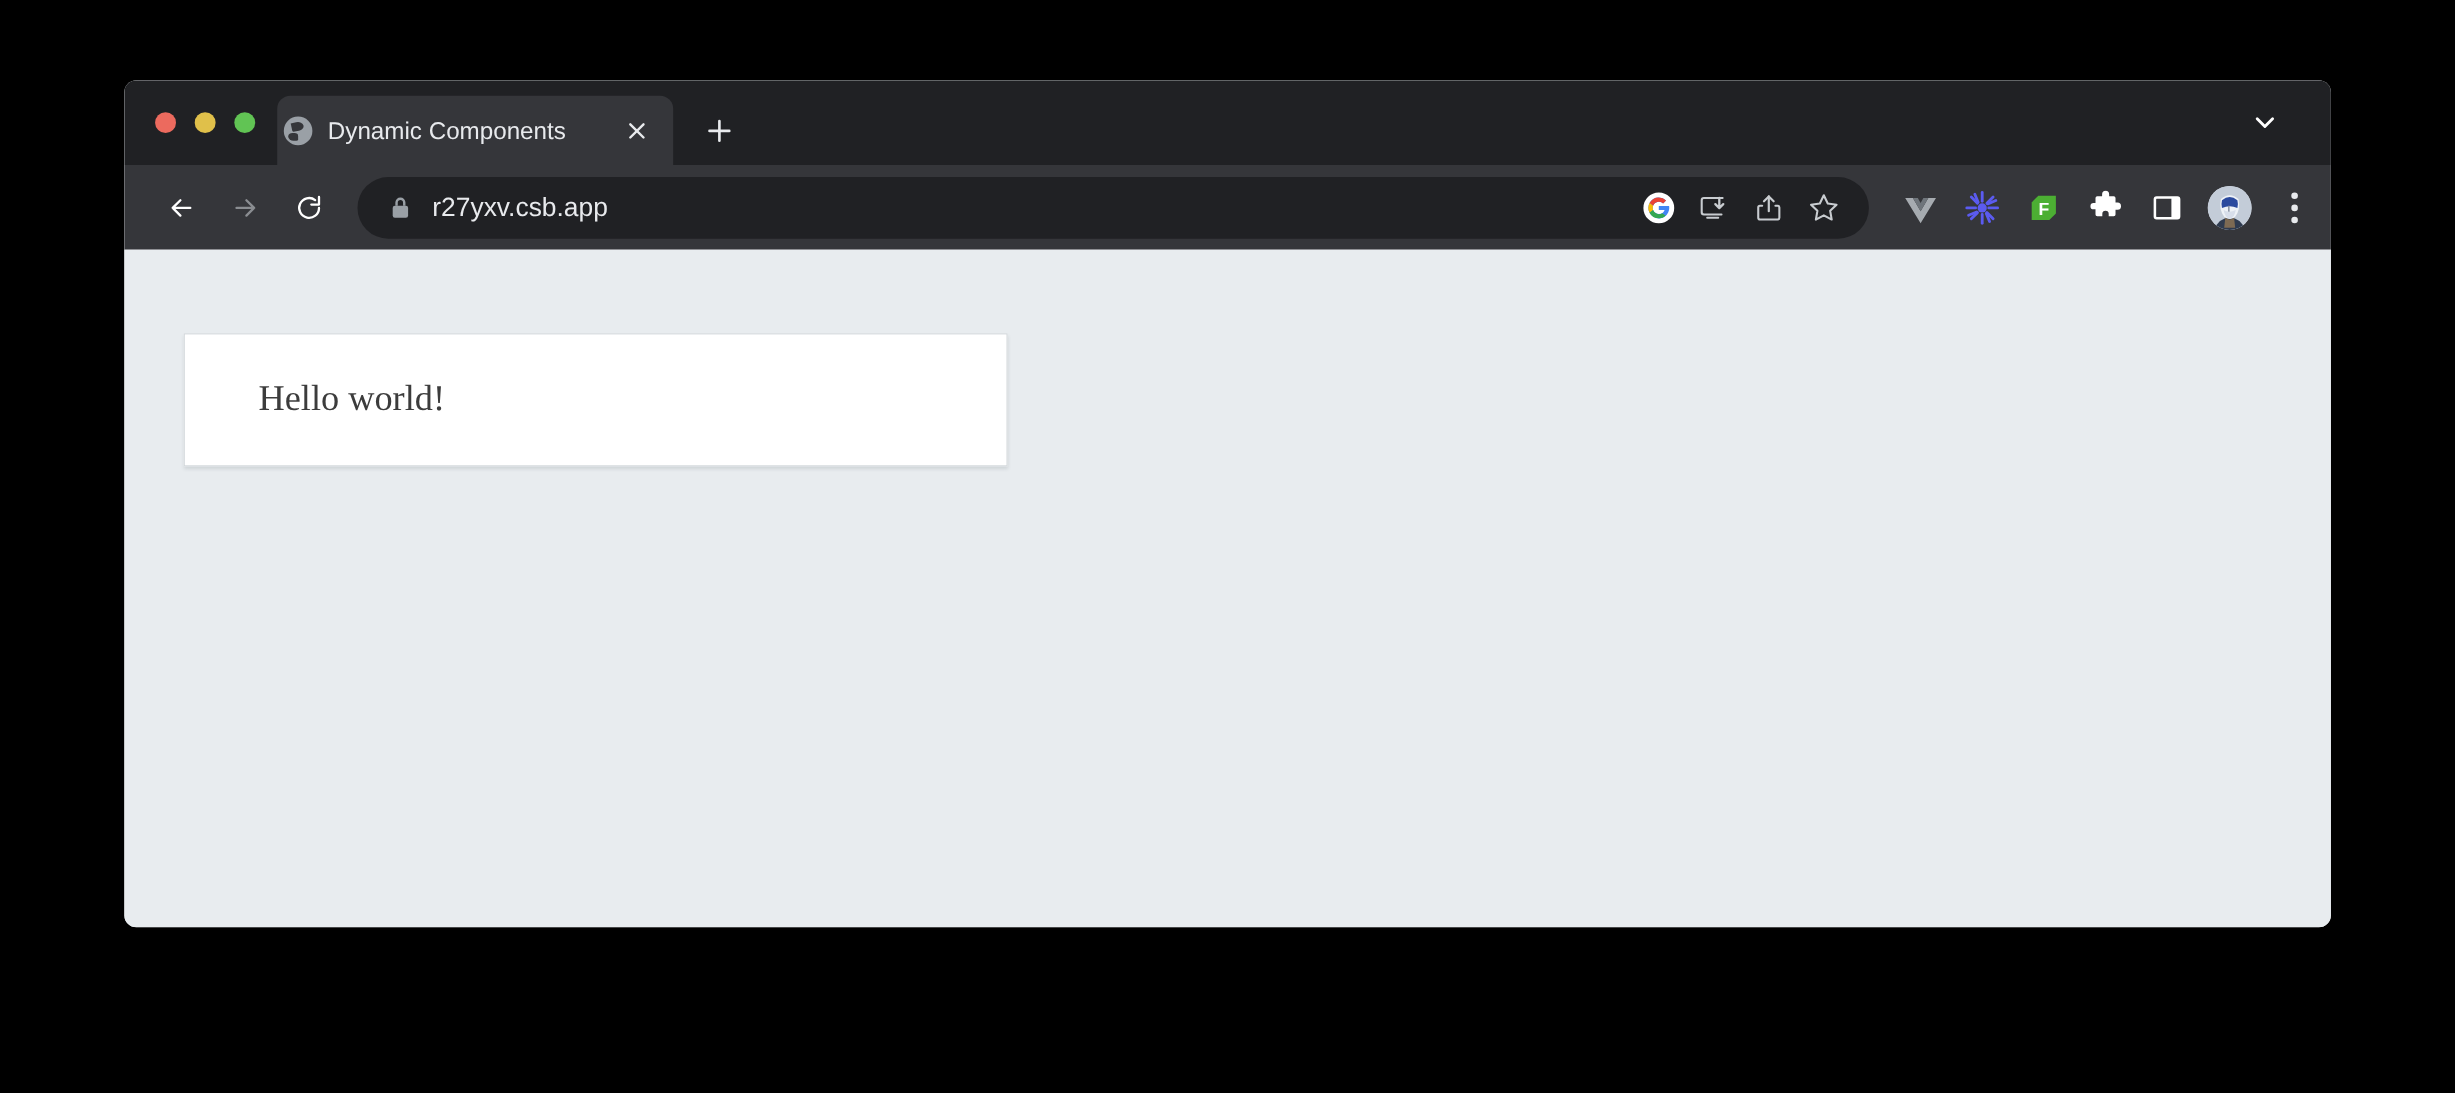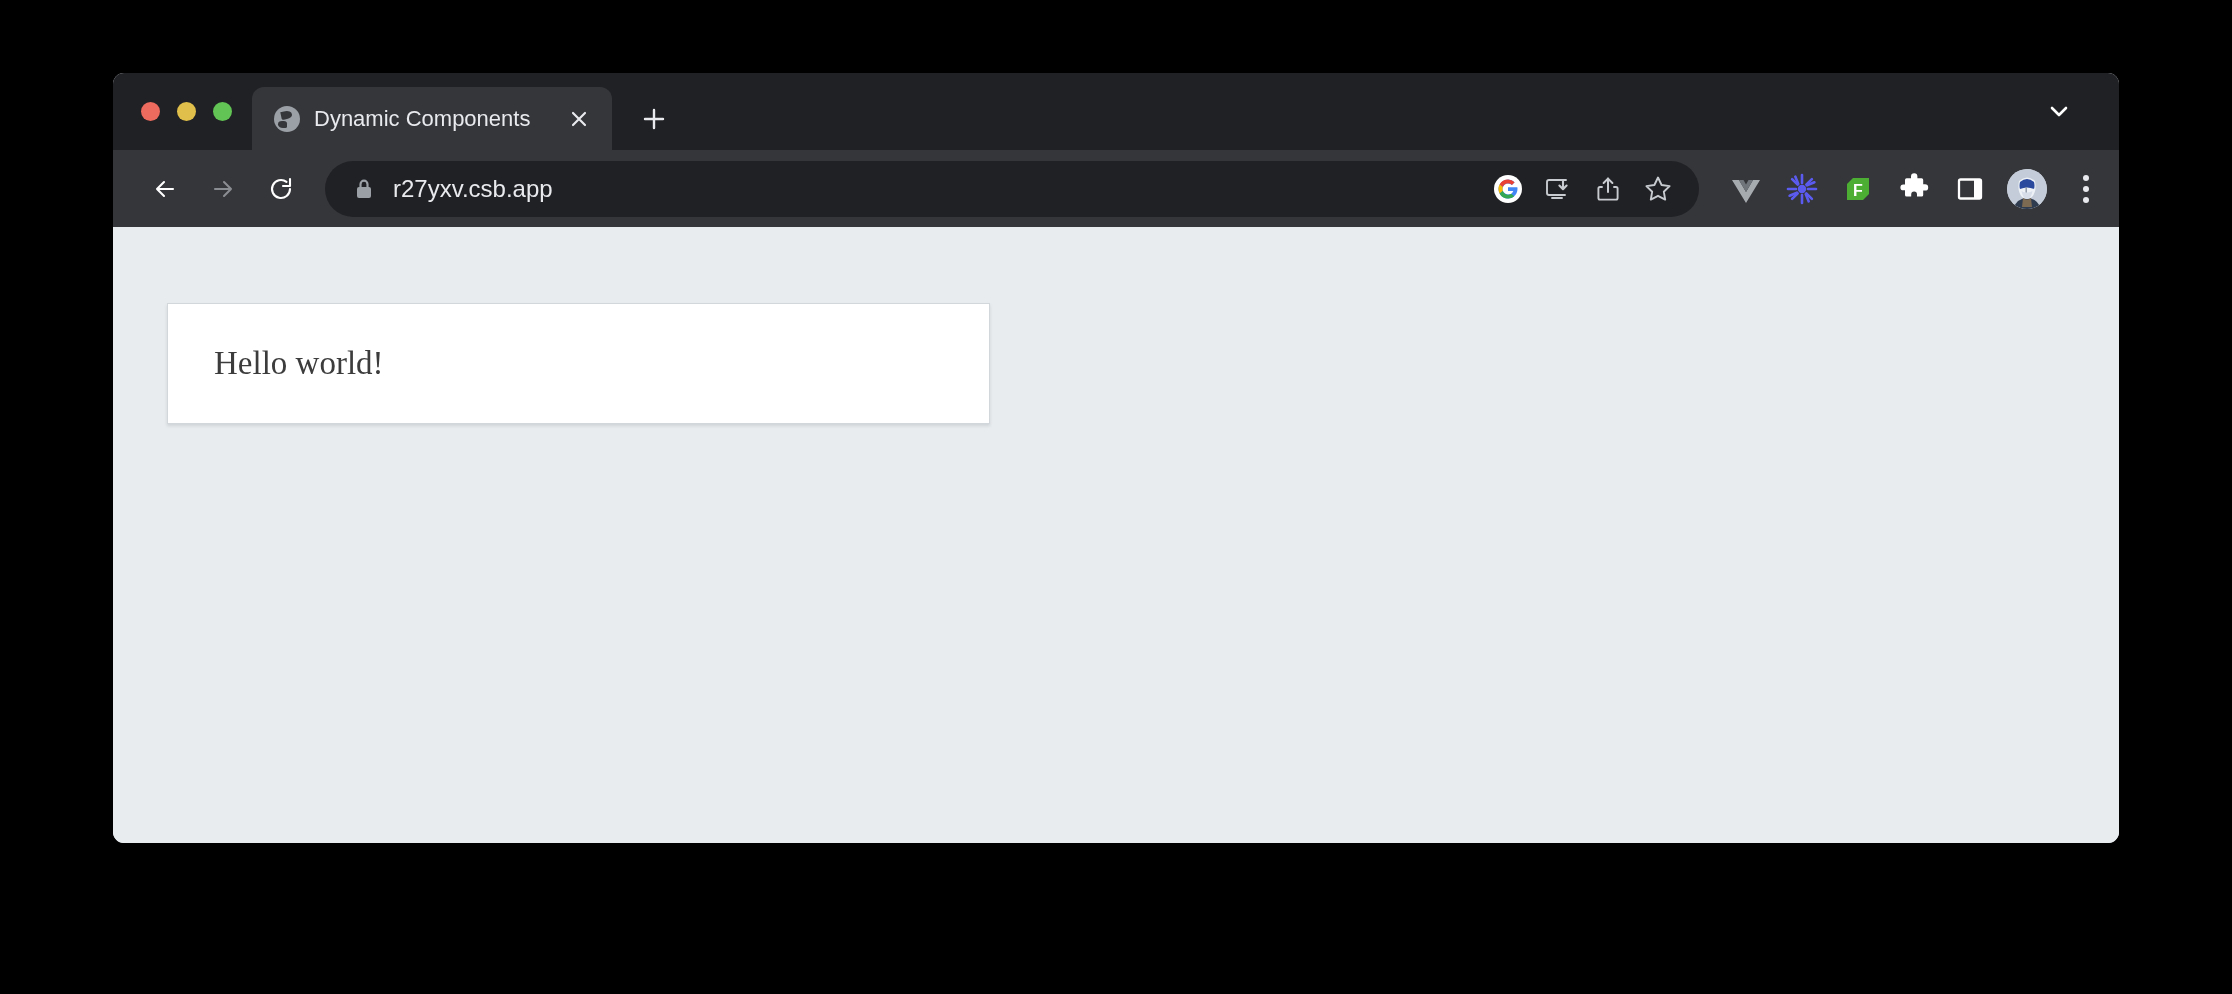--- a/index.html
+++ b/index.html
@@ -41,21 +41,21 @@
   .light.green  { background: #61c454; }
 
   .tab {
     position: relative;
     height: 63px;
     width: 360px;
     background: #35363a;
     border-radius: 12px 12px 0 0;
     display: flex;
     align-items: center;
-    padding: 0 16px 0 22px;
+    padding: 0 16px 0 6px;
     gap: 14px;
   }
   .tab-favicon {
     width: 26px; height: 26px;
     border-radius: 50%;
     background: #9aa0a6;
     flex: 0 0 auto;
     position: relative;
     overflow: hidden;
   }
@@ -199,27 +199,27 @@
 
   
   .viewport {
     position: relative;
     height: 616px;
     background: #e8ecef;
   }
   .hello-card {
     position: absolute;
     left: 54px; top: 76px;
-    width: 823px; height: 121px;
+    width: 749px; height: 121px;
     background: #ffffff;
     border: 1px solid #d2d7db;
     box-shadow: 0 2px 3px rgba(60,70,80,0.14);
     display: flex;
     align-items: center;
-    padding-left: 46px;
+    padding-left: 67px;
   }
   .hello-text {
     font-family: "Liberation Serif", "DejaVu Serif", serif;
     font-size: 33px;
     color: #3c3c3c;
   }
 </style>
 </head>
 <body>
 

